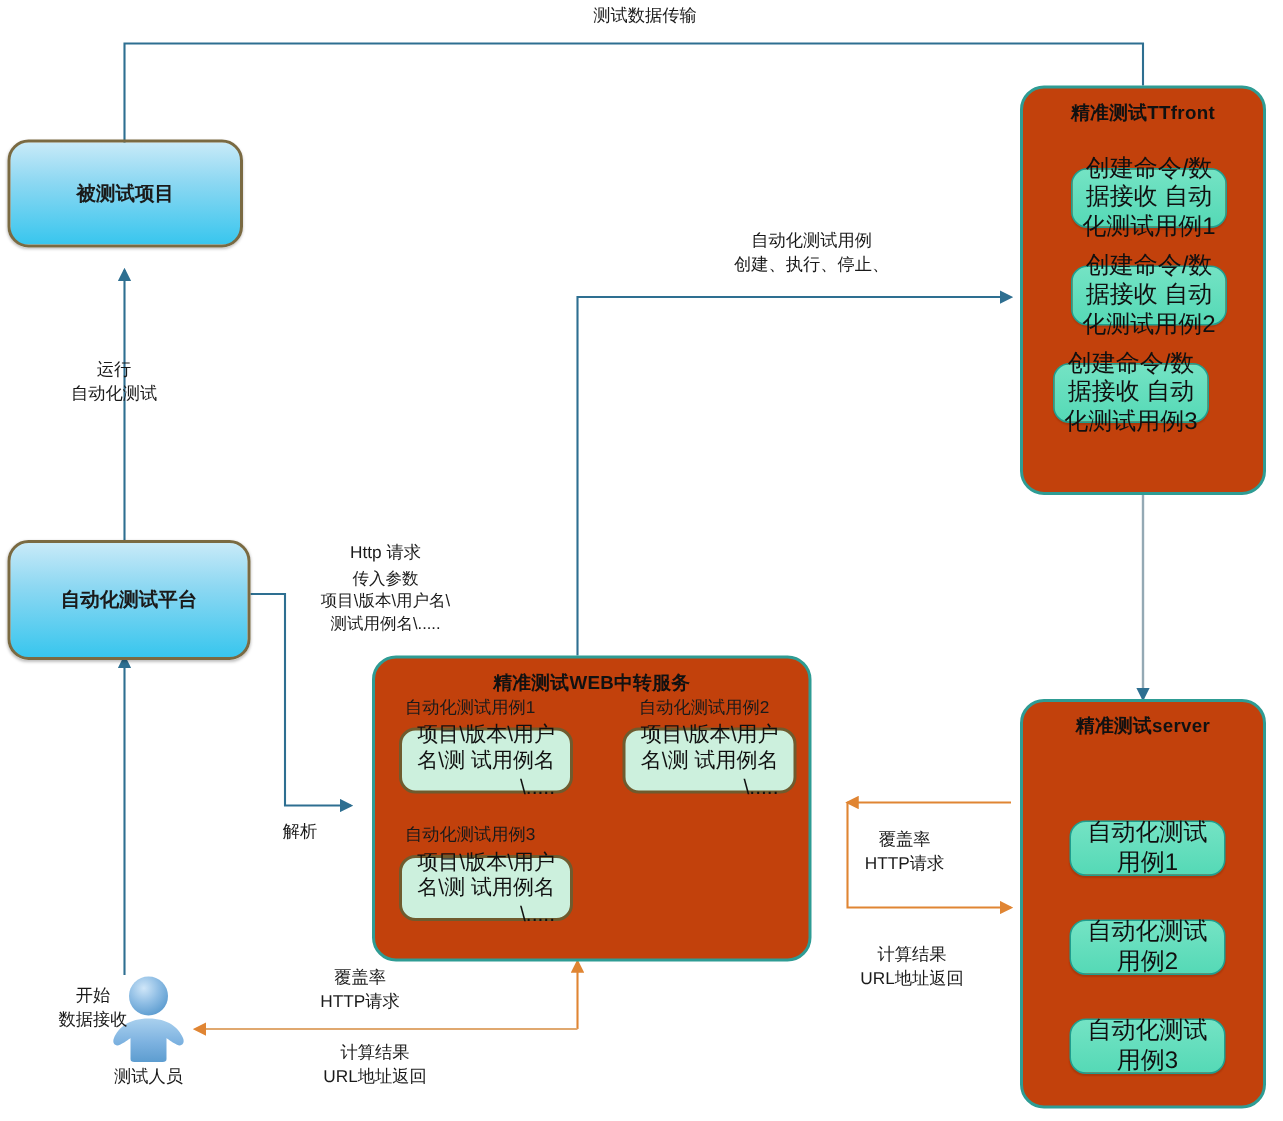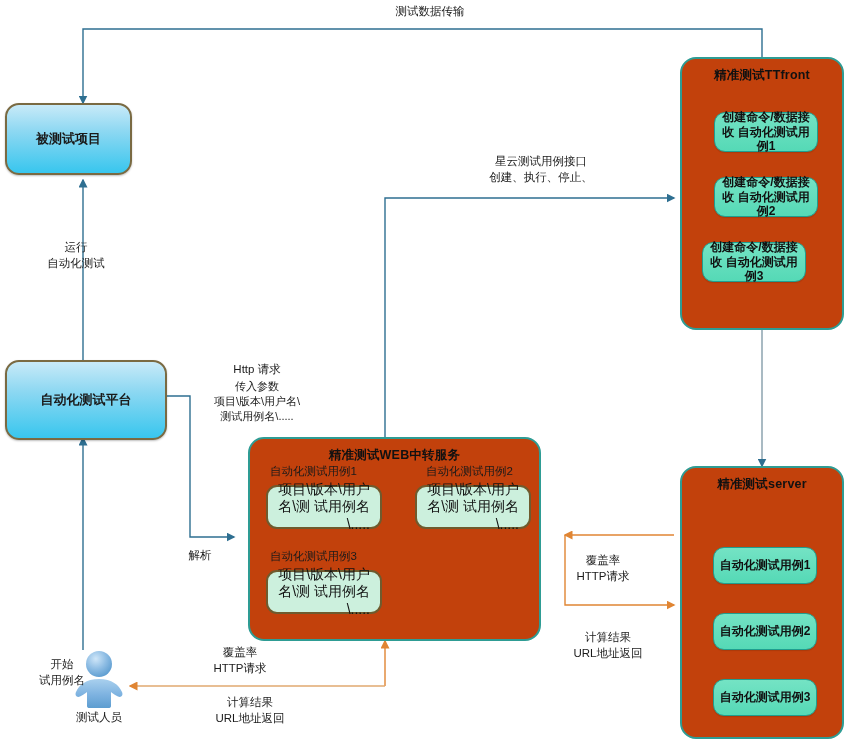--- a/index.html
+++ b/index.html
@@ -72,26 +72,25 @@
     border: 1.5px solid #1f9e8f;
     border-radius: 11px;
     background: linear-gradient(to bottom, #74e3c4 0%, #55d9b6 100%);
     display: flex;
     align-items: center;
     justify-content: center;
     box-sizing: border-box;
     box-shadow: 0 1px 1px rgba(0,0,0,0.12);
   }
   .greenbox .gl {
-    font-size: 12px;
+    font-size: 16px;
     color: #101010;
     text-align: center;
     line-height: 1.2;
     padding: 0 4px;
-    font-weight: bold;
   }
 
   
   .palebox {
     position: absolute;
     border: 2px solid #6f5b2e;
     border-radius: 11px;
     background: #ccf0dd;
     display: flex;
     align-items: center;
@@ -175,21 +174,21 @@
     </g>
 
     <g>
       <path d="M385,686 L385,641" fill="none" stroke="#e08533" stroke-width="1.4" marker-end="url(#orangehead)"></path>
       <path d="M385,686 L130,686" fill="none" stroke="#e0a86f" stroke-width="1.4" marker-end="url(#orangehead)"></path>
     </g>
   </svg>
 
   <div class="note" style="left:330px; top:4px; width:200px;">测试数据传输</div>
 
-  <div class="bluebox" style="left:5px; top:103px; width:127px; height:72px;">
+  <div class="bluebox" style="left:5px; top:93px; width:157px; height:72px;">
     <div class="label">被测试项目</div>
   </div>
 
   <div class="bluebox" style="left:5px; top:360px; width:162px; height:80px;">
     <div class="label">自动化测试平台</div>
   </div>
 
   <div class="actor" style="left:68px; top:648px;">
     <svg width="62" height="62" viewBox="0 0 62 62">
       <defs>
@@ -260,30 +259,30 @@
     <div class="palebox" style="left:16px; top:131px; width:116px; height:44px;">
       <div class="pl">项目\版本\用户名\测
 试用例名\.....</div>
     </div>
   </div>
 
   <div class="note" style="left:16px; top:240px; width:120px;">运行
 自动化测试</div>
 
   <div class="note" style="left:2px; top:657px; width:120px;">开始
-试用例名</div>
+数据接收</div>
 
   <div class="note" style="left:196px; top:362px; width:122px;">Http 请求</div>
   <div class="note sub" style="left:192px; top:379px; width:130px;">传入参数
 项目\版本\用户名\
 测试用例名\.....</div>
 
   <div class="note" style="left:170px; top:548px; width:60px;">解析</div>
 
-  <div class="note" style="left:448px; top:154px; width:186px;">星云测试用例接口</div>
+  <div class="note" style="left:448px; top:154px; width:186px;">自动化测试用例</div>
   <div class="note" style="left:448px; top:170px; width:186px;">创建、执行、停止、</div>
 
   <div class="note" style="left:548px; top:553px; width:110px;">覆盖率
 HTTP请求</div>
 
   <div class="note" style="left:548px; top:630px; width:120px;">计算结果
 URL地址返回</div>
 
   <div class="note" style="left:180px; top:645px; width:120px;">覆盖率
 HTTP请求</div>

